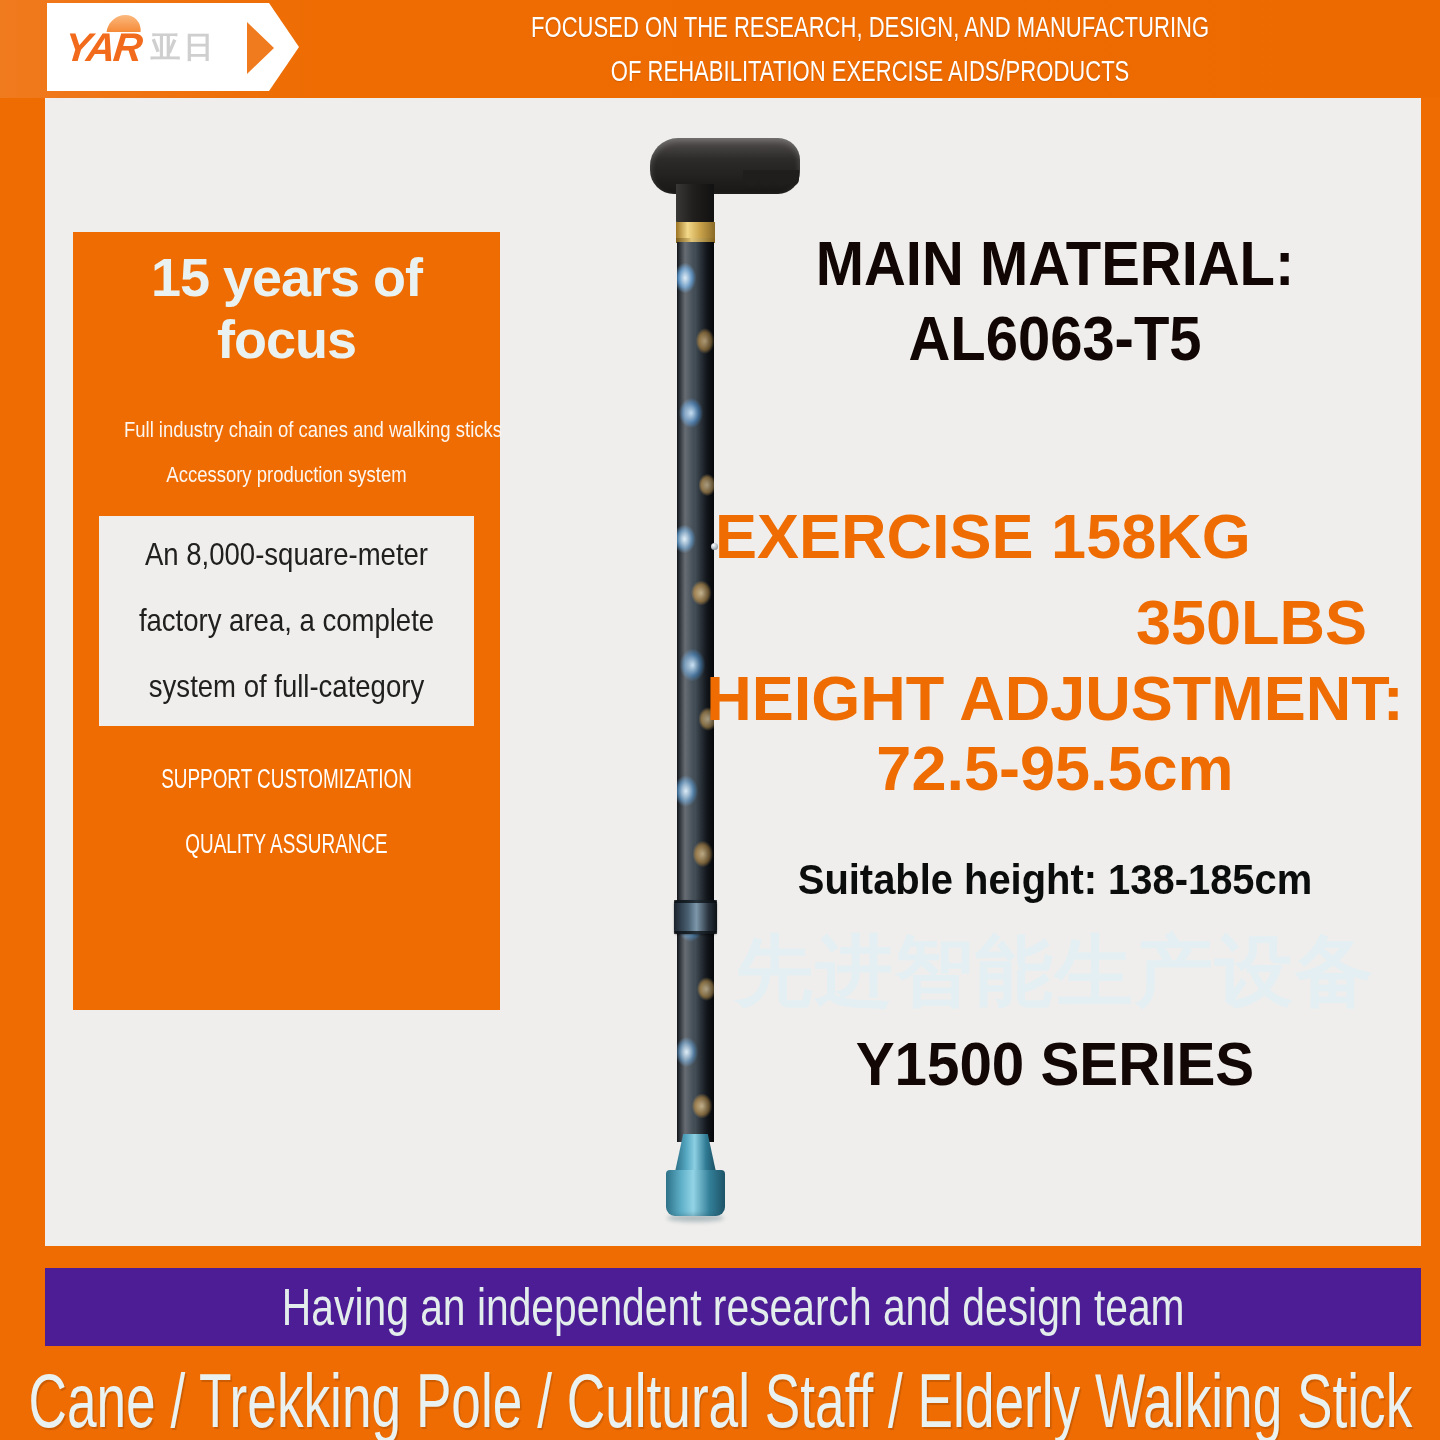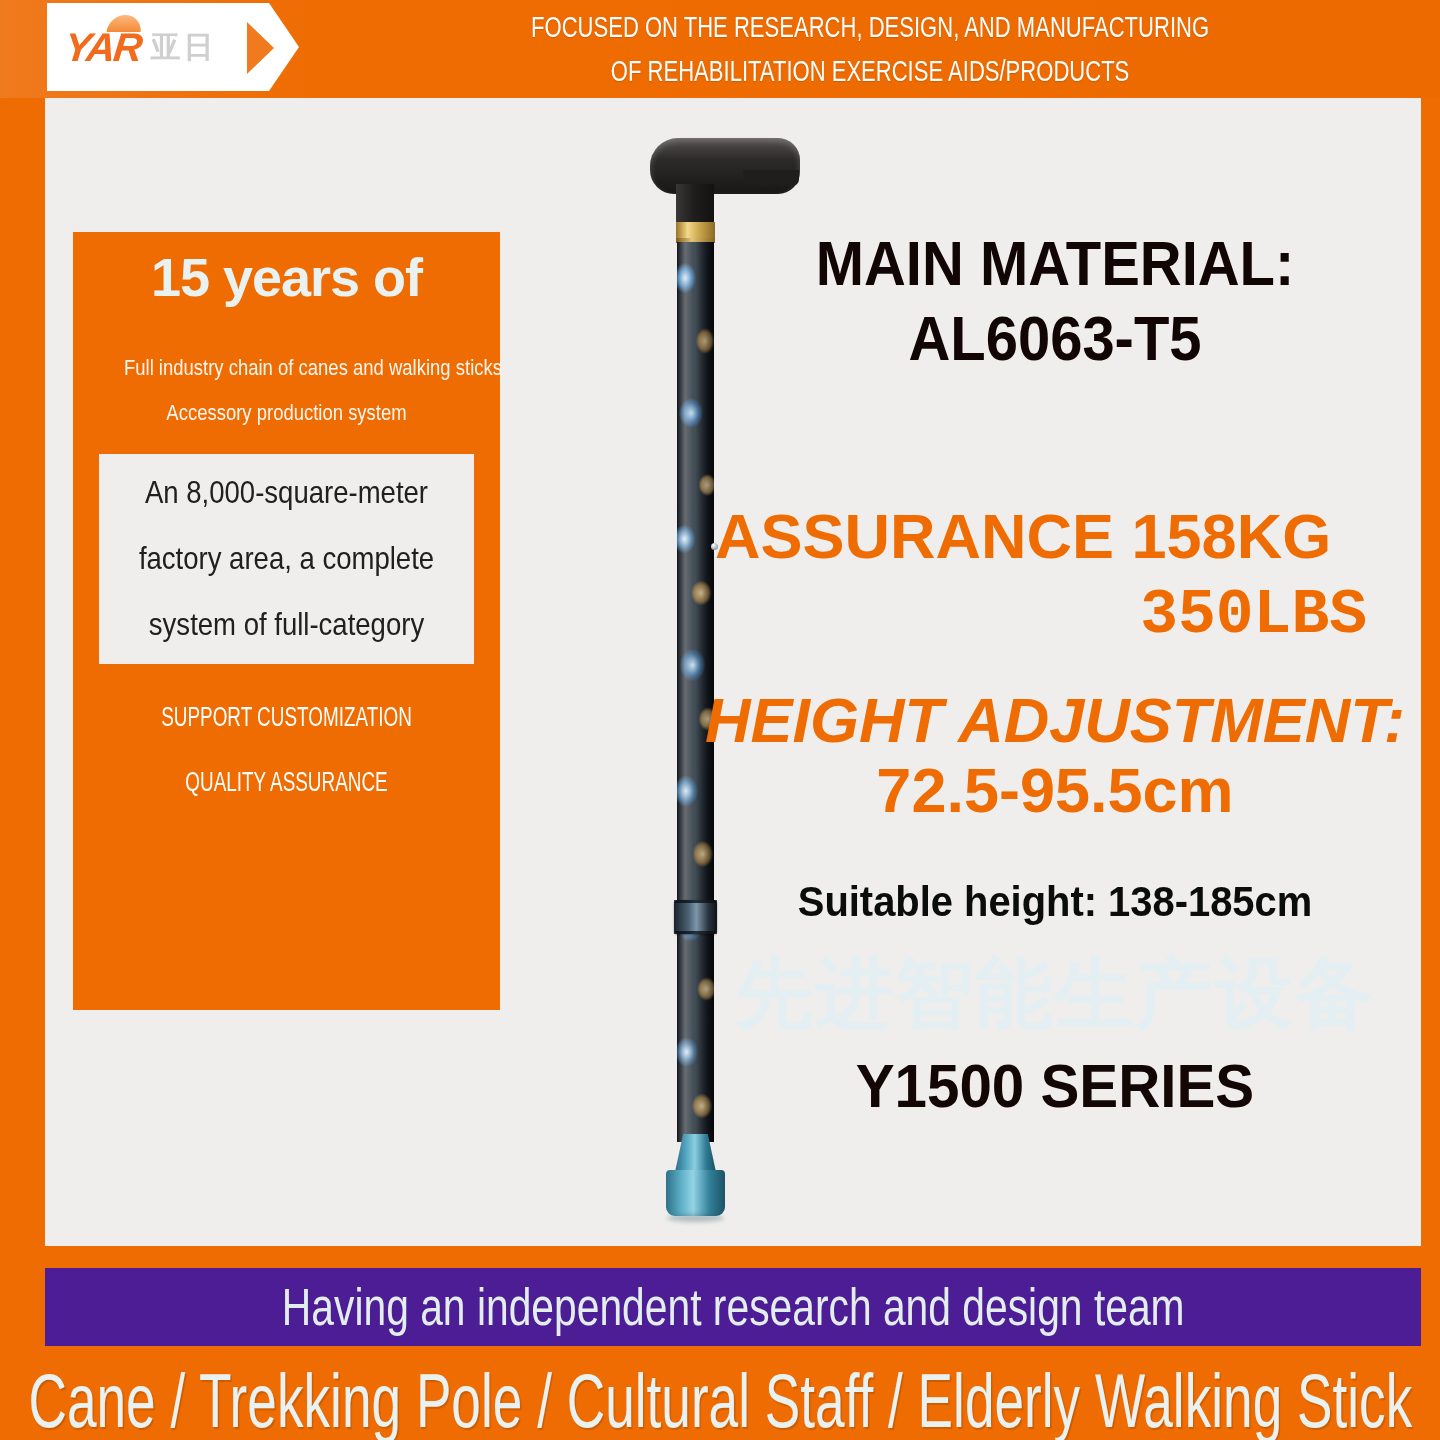--- a/index.html
+++ b/index.html
@@ -394,20 +394,21 @@
     <div class="header-line">FOCUSED ON THE RESEARCH, DESIGN, AND MANUFACTURING</div>
     <div class="header-line">OF REHABILITATION EXERCISE AIDS/PRODUCTS</div>
   </div>
 </div>
 
 <div class="canvas">
 
   <div class="promo">
     <div class="promo-title">
       <div>15 years of</div>
+      <div>focus</div>
     </div>
     <div class="promo-sub first">Full industry chain of canes and walking sticks</div>
     <div class="promo-sub second">Accessory production system</div>
 
     <div class="promo-box">
       <div class="promo-box-line">An 8,000-square-meter</div>
       <div class="promo-box-line">factory area, a complete</div>
       <div class="promo-box-line">system of full-category</div>
     </div>
 
@@ -435,24 +436,24 @@
     <div class="collar-edge" style="top:813px;"></div>
     <div class="tip-taper"></div>
     <div class="tip-body"></div>
     <div class="tip-shadow"></div>
   </div>
 
   <div class="specs">
     <div class="spec-black">MAIN MATERIAL:</div>
     <div class="spec-black" style="margin-top:8px;">AL6063-T5</div>
 
-    <div class="spec-orange left" style="margin-top:130px;">ASSURANCE 158KG</div>
-    <div class="spec-orange right" style="margin-top:12px;font-family:Liberation Mono, monospace;">350LBS</div>
-
-    <div class="spec-orange center" style="margin-top:36px;font-style:italic;">HEIGHT ADJUSTMENT:</div>
+    <div class="spec-orange left" style="margin-top:130px;">EXERCISE 158KG</div>
+    <div class="spec-orange right" style="margin-top:18px;">350LBS</div>
+
+    <div class="spec-orange center" style="margin-top:8px;">HEIGHT ADJUSTMENT:</div>
     <div class="spec-orange center" style="margin-top:2px;">72.5-95.5cm</div>
 
     <div class="suitable" style="margin-top:54px;">Suitable height: 138-185cm</div>
 
     <div class="watermark" style="margin-top:28px;">先进智能生产设备</div>
 
     <div class="series" style="margin-top:18px;">Y1500 SERIES</div>
   </div>
 
 </div>

